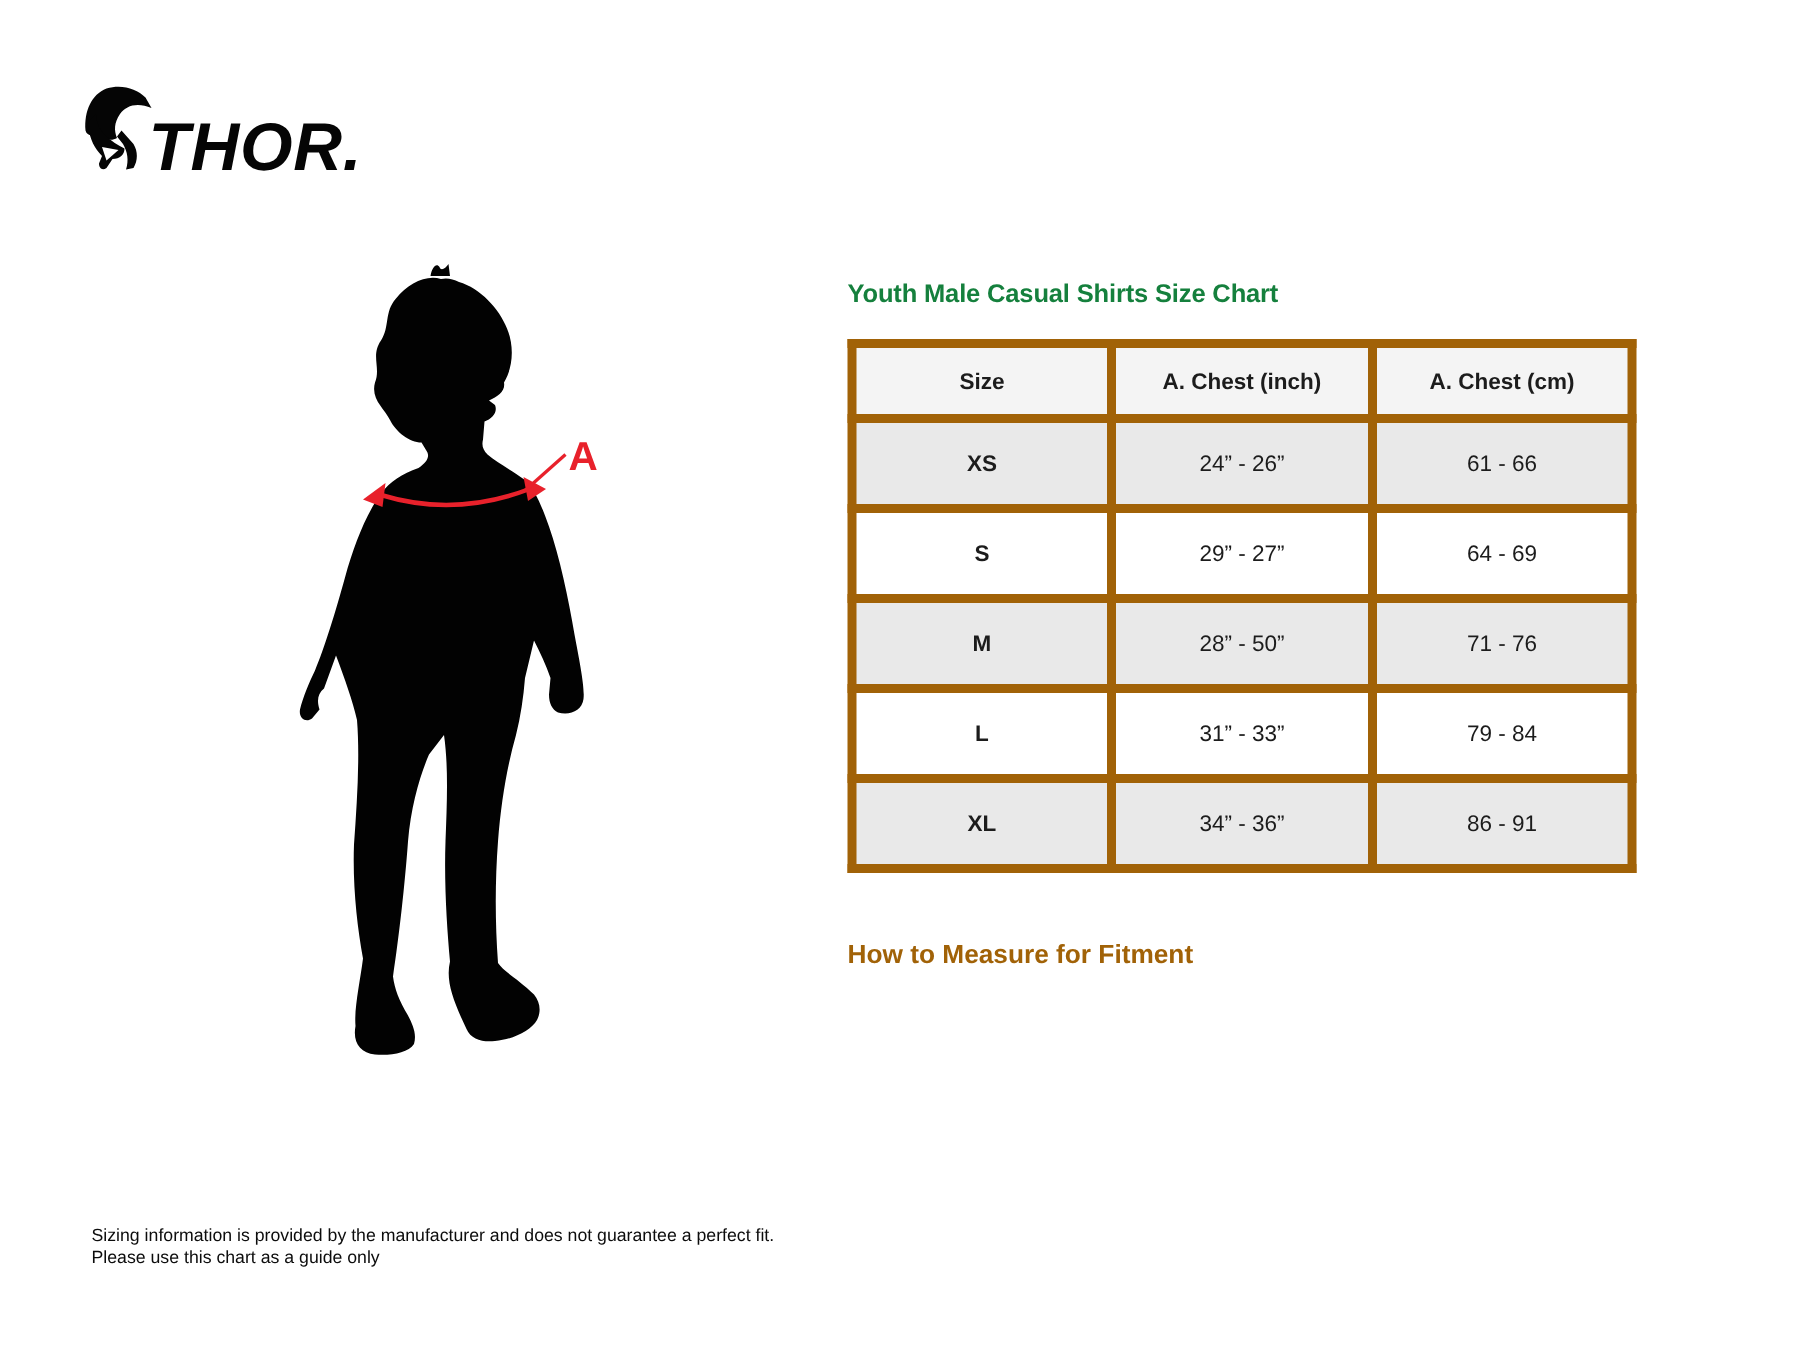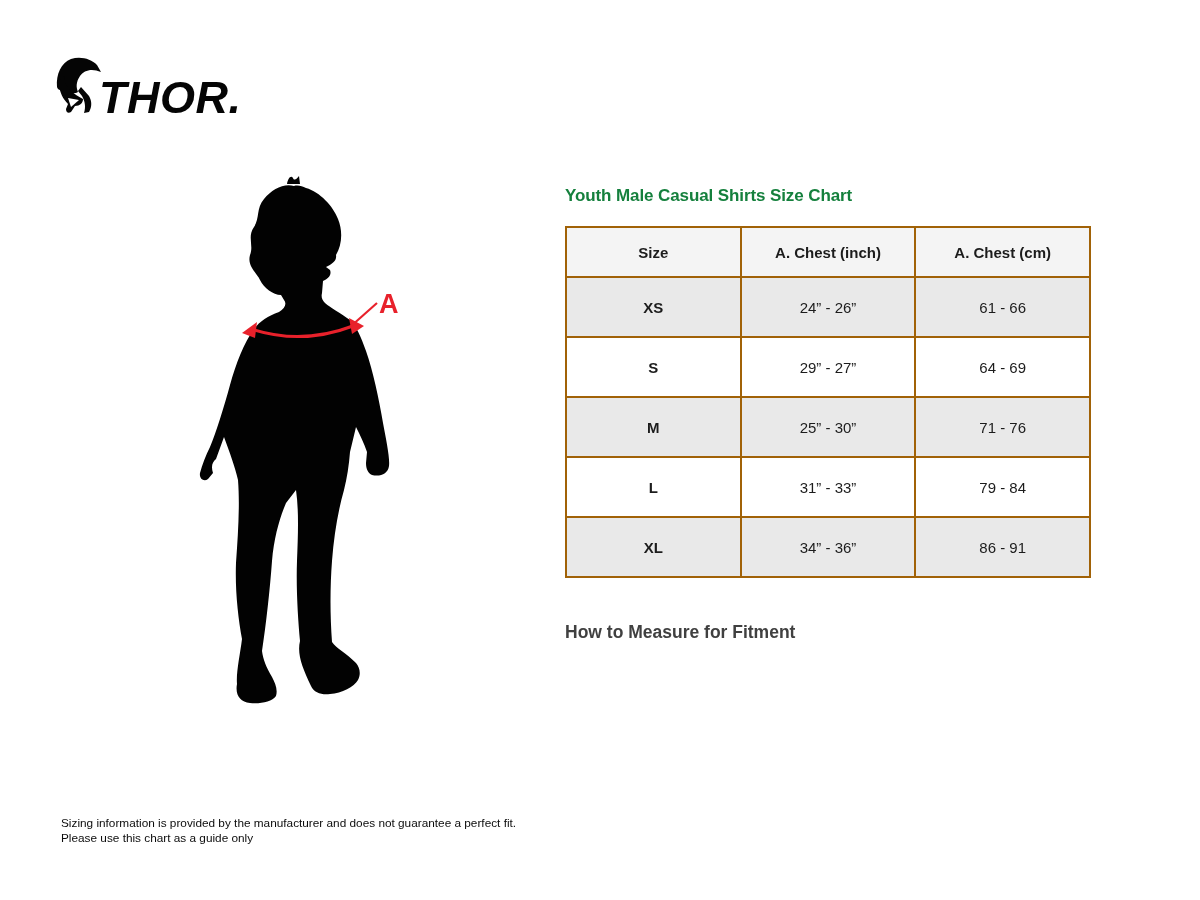--- a/index.html
+++ b/index.html
@@ -27,37 +27,37 @@
   .chart-title {
     font-size: 17px; font-weight: bold; color: #15803d;
     margin: 0 0 20px 0; letter-spacing: -0.1px;
   }
   table.size-table {
     border-collapse: collapse;
     width: 526px;
     table-layout: fixed;
   }
   .size-table th, .size-table td {
-    border: 2px solid #a16207;
+    border: 6px solid #a16207;
     text-align: center;
     vertical-align: middle;
     font-size: 15px;
     color: #1c1c1c;
     padding: 0;
   }
   .size-table th {
     height: 50px;
     background: #f4f4f4;
     font-weight: bold;
   }
   .size-table td { height: 60px; background: #ffffff; }
   .size-table tbody tr:nth-child(odd) td { background: #e9e9e9; }
   .size-table td.size-col { font-weight: bold; }
   .section-heading {
-    font-size: 17.5px; font-weight: bold; color: #404040;
+    font-size: 17.5px; font-weight: bold; color: #a16207;
     margin: 44px 0 0 0;
   }
   .measure-item { margin: 15px 0 0 4px; }
   .measure-key-row { font-size: 13.5px; font-weight: bold; color: #141414; }
   .measure-key { color: #e8212b; margin-right: 3px; }
   .measure-desc {
     margin-top: 5px;
     font-size: 13.5px; line-height: 20px; color: #2b2b2b;
     width: 272px;
   }
@@ -167,21 +167,21 @@
         <td>24” - 26”</td>
         <td>61 - 66</td>
       </tr>
       <tr>
         <td class="size-col">S</td>
         <td>29” - 27”</td>
         <td>64 - 69</td>
       </tr>
       <tr>
         <td class="size-col">M</td>
-        <td>25” - 30”</td>
+        <td>28” - 50”</td>
         <td>71 - 76</td>
       </tr>
       <tr>
         <td class="size-col">L</td>
         <td>31” - 33”</td>
         <td>79 - 84</td>
       </tr>
       <tr>
         <td class="size-col">XL</td>
         <td>34” - 36”</td>

